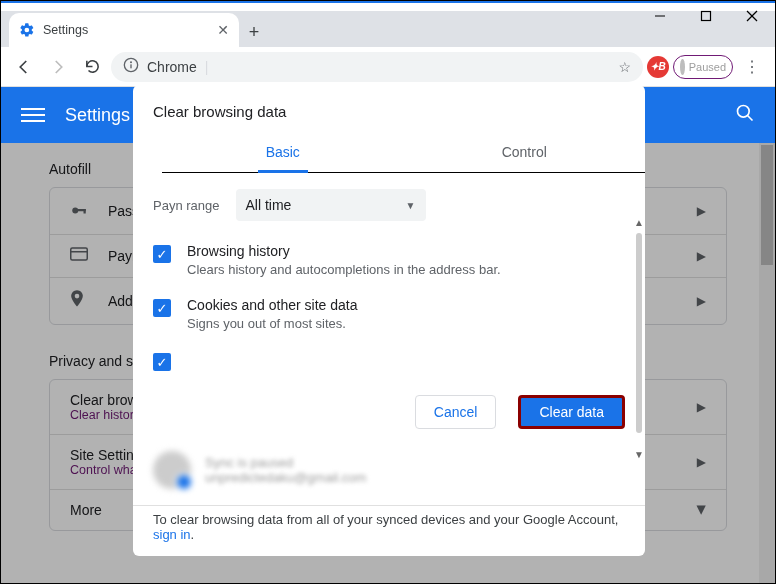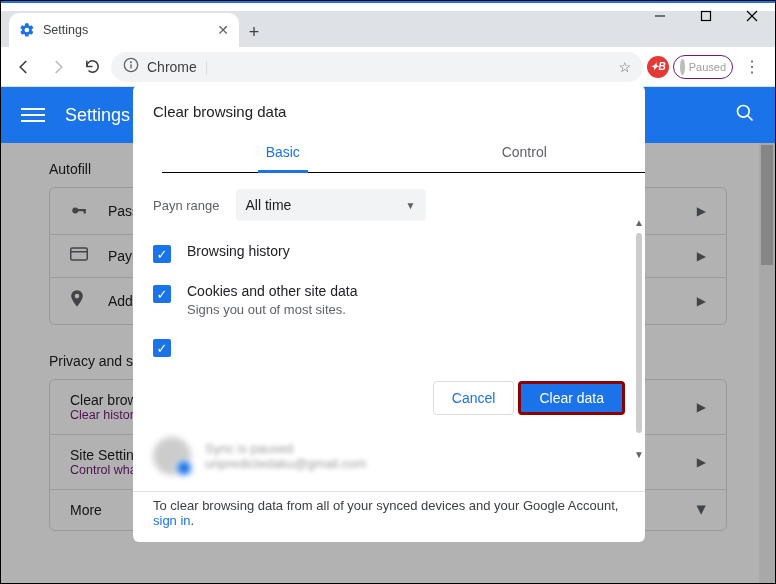--- a/index.html
+++ b/index.html
@@ -53,21 +53,21 @@
   .dlgtab.active { color:#1a73e8;}
   .dlgtab.active::after { content:""; position:absolute; bottom:-1px; left:50%; transform:translateX(-50%); width:50px; height:3px; background:#1a73e8;}
   .dlgbody { position:relative; padding:10px 20px 0 20px;}
   .timerange { display:flex; align-items:center; gap:16px; margin:6px 0 12px;}
   .timerange label { font-size:13px; color:#5f6368;}
   .select { background:#f1f3f4; height:32px; flex:0 0 190px; display:flex; align-items:center; justify-content:space-between; padding:0 10px; font-size:14px; color:#202124; border-radius:4px;}
   .chk-row { display:flex; gap:16px; padding:10px 0;}
   .chkbox { width:18px; height:18px; background:#1a73e8; border-radius:2px; display:flex; align-items:center; justify-content:center; color:#fff; font-size:13px; flex-shrink:0; margin-top:2px;}
   .chk-row .txt { font-size:14px; color:#202124;}
   .chk-row .sub { font-size:13px; color:#5f6368; margin-top:3px;}
-  .dlgactions { display:flex; justify-content:flex-end; gap:4px; padding:14px 20px 14px;}
+  .dlgactions { display:flex; justify-content:flex-end; gap:22px; padding:14px 20px 14px;}
   .btn { height:34px; padding:0 18px; border-radius:4px; font-size:14px; display:flex; align-items:center;}
   .btn-cancel { background:#fff; border:1px solid #dadce0; color:#1a73e8;}
   .btn-primary { background:#1a73e8; color:#fff; border:3px solid #8b0000;}
   .syncrow { display:flex; gap:14px; padding:8px 20px 10px; align-items:center;}
   .avatar { width:38px; height:38px; border-radius:50%; background:#ccc; filter: blur(3px); position:relative;}
   .avatar::after { content:""; position:absolute; bottom:-2px; right:-2px; width:14px; height:14px; background:#1a73e8; border-radius:50%; border:2px solid #fff;}
   .synctext { font-size:13px; color:#9e9e9e; filter: blur(2px);}
   .footer { font-size:13px; color:#3c4043; padding:6px 20px 14px; border-top:1px solid #e0e0e0; margin-top:6px;}
   .footer a { color:#1a73e8; text-decoration:none;}
   .dlgscroll { position:absolute; right:3px; top:60px; width:6px; height:200px; background:#ccc; border-radius:3px;}
@@ -237,20 +237,21 @@
       <div class="select">
         <span>All time</span>
         <span style="font-size:10px;color:#5f6368">▼</span>
       </div>
     </div>
 
     <div class="chk-row">
       <div class="chkbox">✓</div>
       <div>
         <div class="txt">Browsing history</div>
+        <div class="sub">Clears history and autocompletions in the address bar.</div>
       </div>
     </div>
     <div class="chk-row">
       <div class="chkbox">✓</div>
       <div>
         <div class="txt">Cookies and other site data</div>
         <div class="sub">Signs you out of most sites.</div>
       </div>
     </div>
     <div class="chk-row">

